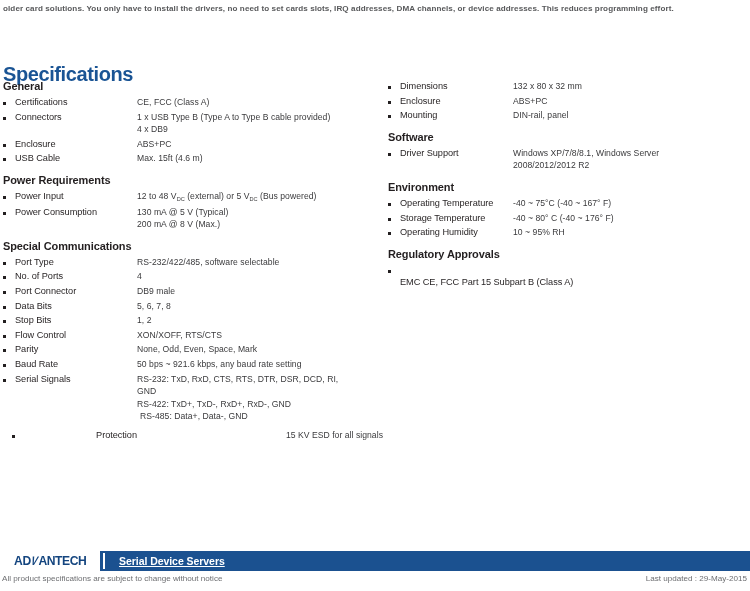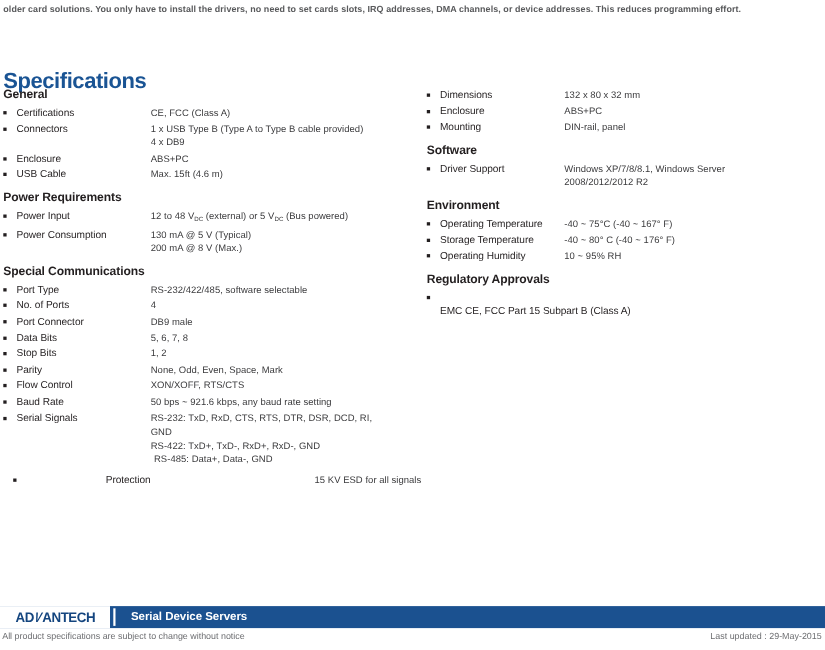--- a/index.html
+++ b/index.html
@@ -156,20 +156,21 @@
     position: absolute;
     left: 119px;
     top: 551px;
     height: 20px;
     display: flex;
     align-items: center;
     font-size: 10.5px;
     font-weight: bold;
     color: #ffffff;
     letter-spacing: -0.005em;
+    text-decoration: underline;
   }
 
   .footnote {
     position: absolute;
     top: 573px;
     font-size: 8.1px;
     color: #6d6e71;
     line-height: 11px;
   }
   .footnote-left  { left: 2px; }
@@ -265,30 +266,30 @@
       </div>
       <div class="row">
         <div class="bullet"><i></i></div>
         <div class="label">Stop Bits</div>
         <div class="value">
           <span class="ln">1, 2</span>
         </div>
       </div>
       <div class="row">
         <div class="bullet"><i></i></div>
+        <div class="label">Flow Control</div>
+        <div class="value">
+          <span class="ln">XON/XOFF, RTS/CTS</span>
+        </div>
+      </div>
+      <div class="row">
+        <div class="bullet"><i></i></div>
         <div class="label">Parity</div>
         <div class="value">
           <span class="ln">None, Odd, Even, Space, Mark</span>
-        </div>
-      </div>
-      <div class="row">
-        <div class="bullet"><i></i></div>
-        <div class="label">Flow Control</div>
-        <div class="value">
-          <span class="ln">XON/XOFF, RTS/CTS</span>
         </div>
       </div>
       <div class="row">
         <div class="bullet"><i></i></div>
         <div class="label">Baud Rate</div>
         <div class="value">
           <span class="ln">50 bps ~ 921.6 kbps, any baud rate setting</span>
         </div>
       </div>
       <div class="row">

